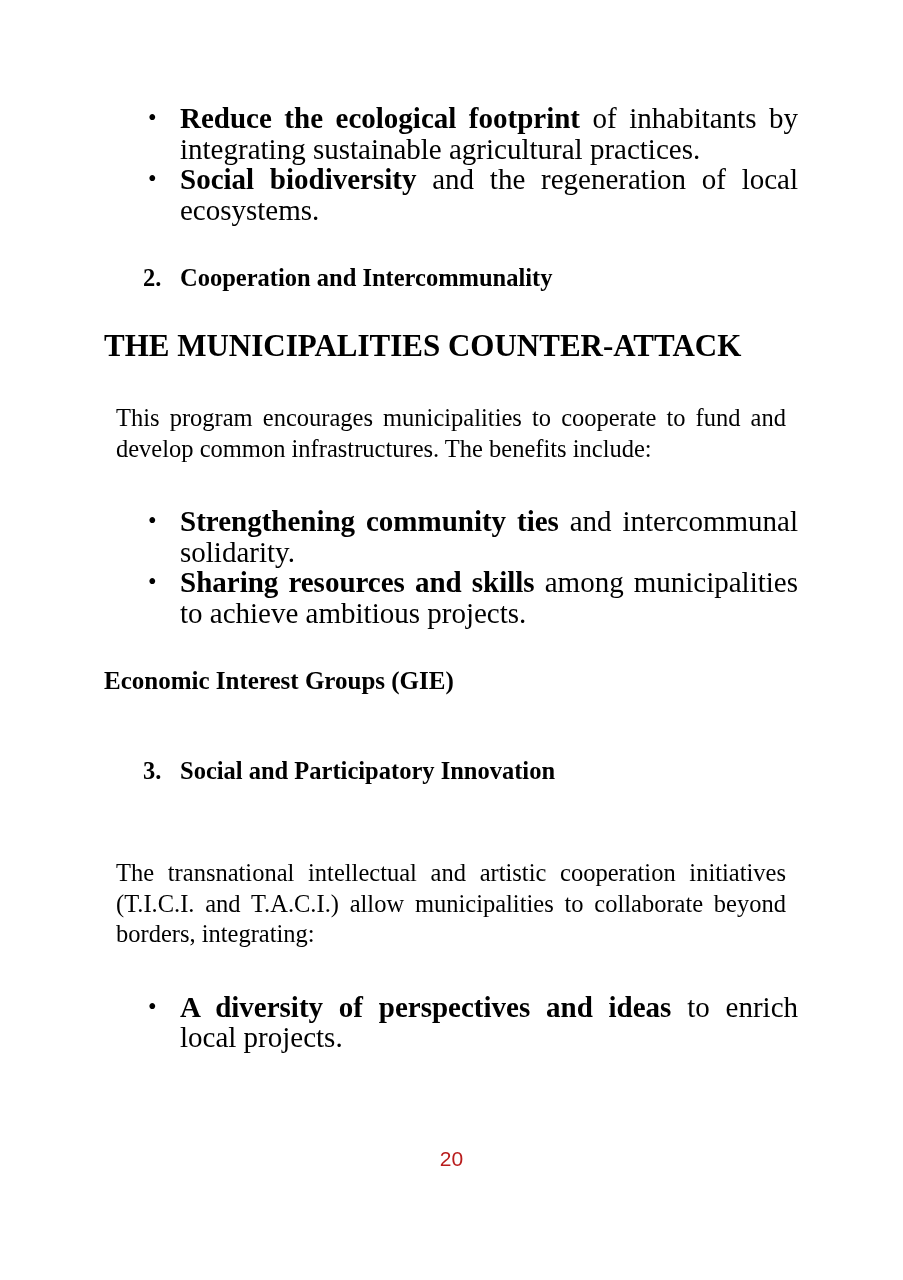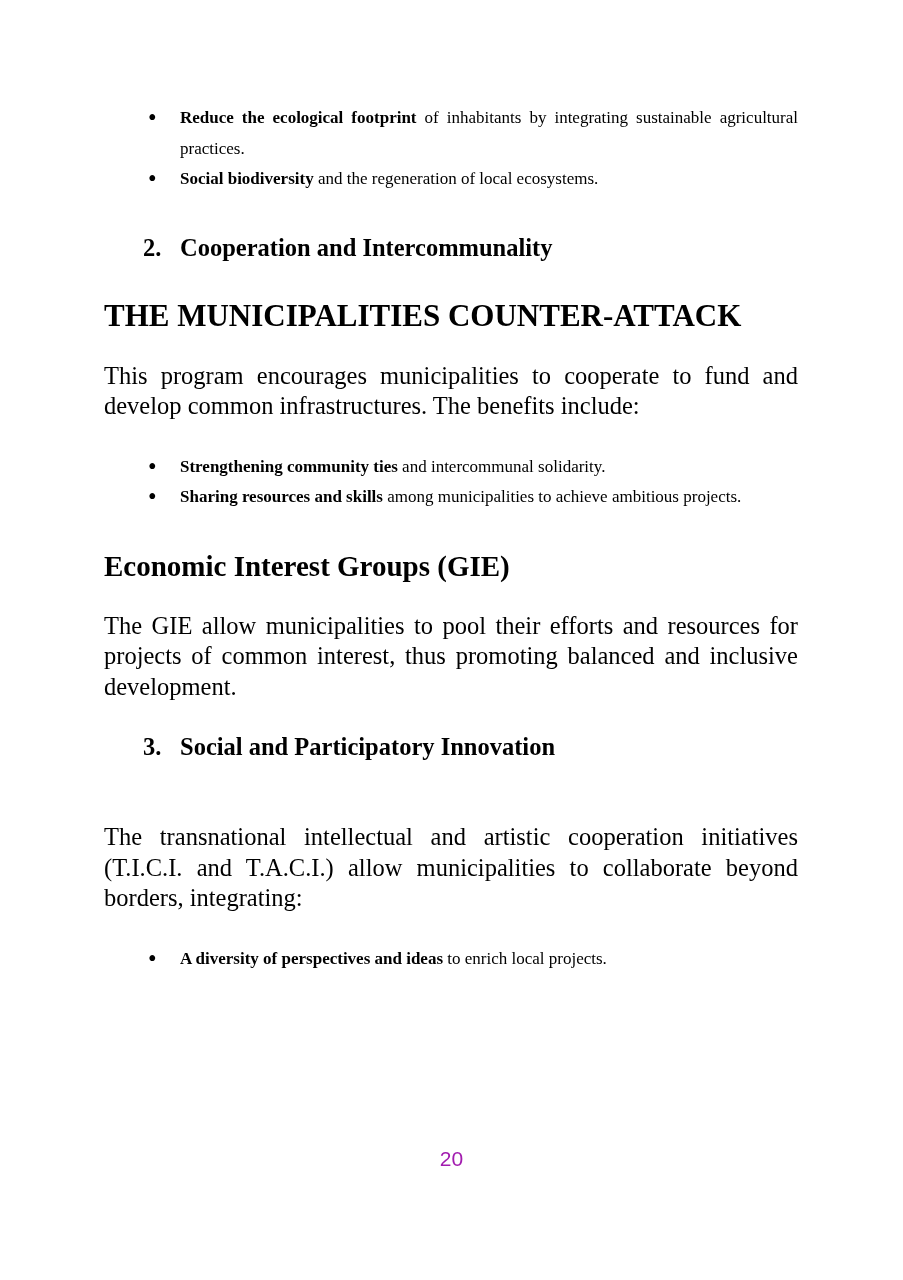--- a/index.html
+++ b/index.html
@@ -36,21 +36,21 @@
   
   .bullet-list {
     list-style: none;
     margin: 0;
     padding: 0;
   }
   .bullet-item {
     position: relative;
     padding-left: 76px;
     margin: 0;
-    font-size: 17px;
+    font-size: 29px;
     line-height: 30.5px;
     text-align: justify;
     text-justify: inter-word;
   }
   .bullet-item::before {
     content: "\2022";
     position: absolute;
     left: 44px;
     top: 0;
     font-size: 24.5px;
@@ -71,52 +71,52 @@
   .section-heading .num {
     position: absolute;
     left: 39px;
     top: 0;
     font-weight: bold;
   }
 
   
   .sub-heading {
     font-weight: bold;
-    font-size: 29px;
+    font-size: 25px;
     line-height: 30px;
     text-align: left;
   }
   .sub-heading.caps {
     font-size: 31px;
   }
 
   
   .body-para {
     font-size: 24.5px;
     line-height: 30.5px;
     text-align: justify;
     text-justify: inter-word;
-    margin: 0;
+    margin: 12px;
   }
 
   
   .gap-lg { height: 38px; }
   .gap-md { height: 30px; }
 
   
   .page-number {
     position: absolute;
     left: 0;
     top: 1146px;
     width: 903px;
     text-align: center;
     font-family: "Liberation Sans", "DejaVu Sans", sans-serif;
     font-size: 21px;
     line-height: 26px;
-    color: #a21caf;
+    color: #b91c1c;
   }
 </style>
 </head>
 <body>
 
 <div class="page">
 
   <div class="content">
 
     <ul class="bullet-list">
@@ -152,21 +152,20 @@
         <span class="lead">Sharing resources and skills</span><span> among municipalities to achieve ambitious projects.</span>
       </li>
     </ul>
 
     <div class="gap-lg"></div>
 
     <div class="sub-heading">Economic Interest Groups (GIE)</div>
 
     <div class="gap-md"></div>
 
-    <p class="body-para">The GIE allow municipalities to pool their efforts and resources for projects of common interest, thus promoting balanced and inclusive development.</p>
 
     <div class="gap-md"></div>
 
     <div class="section-heading">
       <span class="num">3.</span><span>Social and Participatory Innovation</span>
     </div>
 
     <div class="gap-md"></div>
 
 

